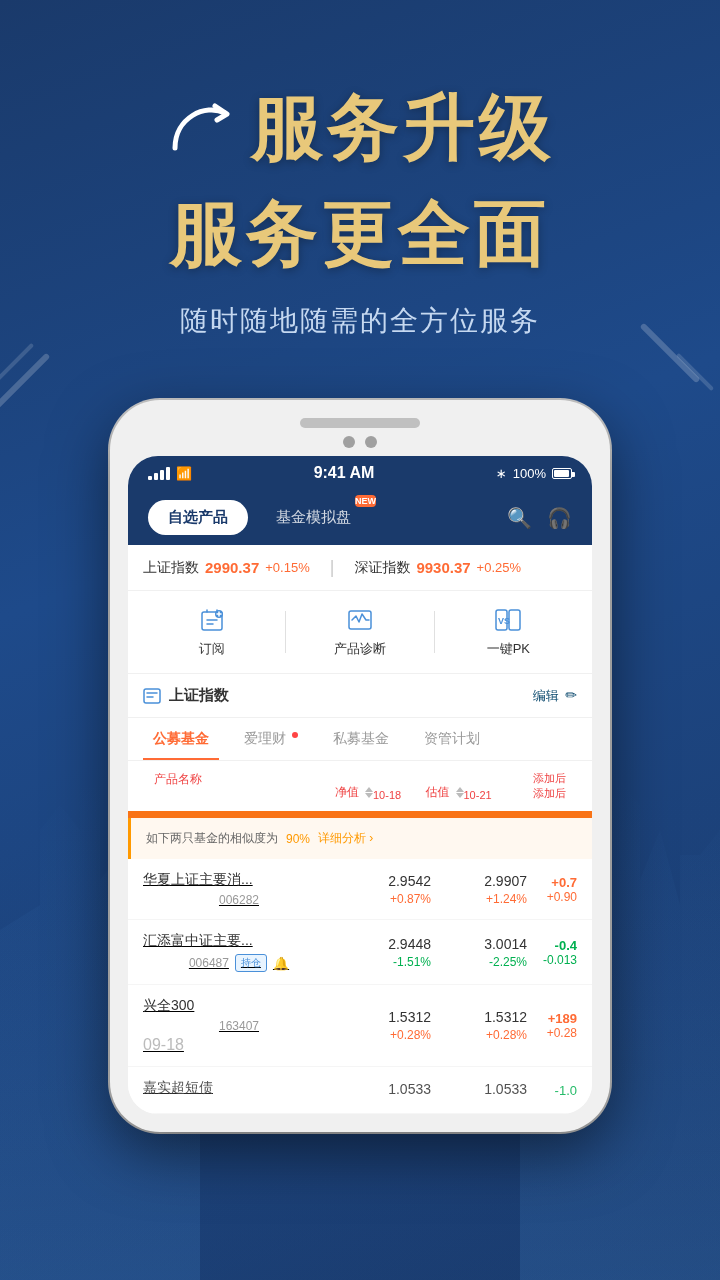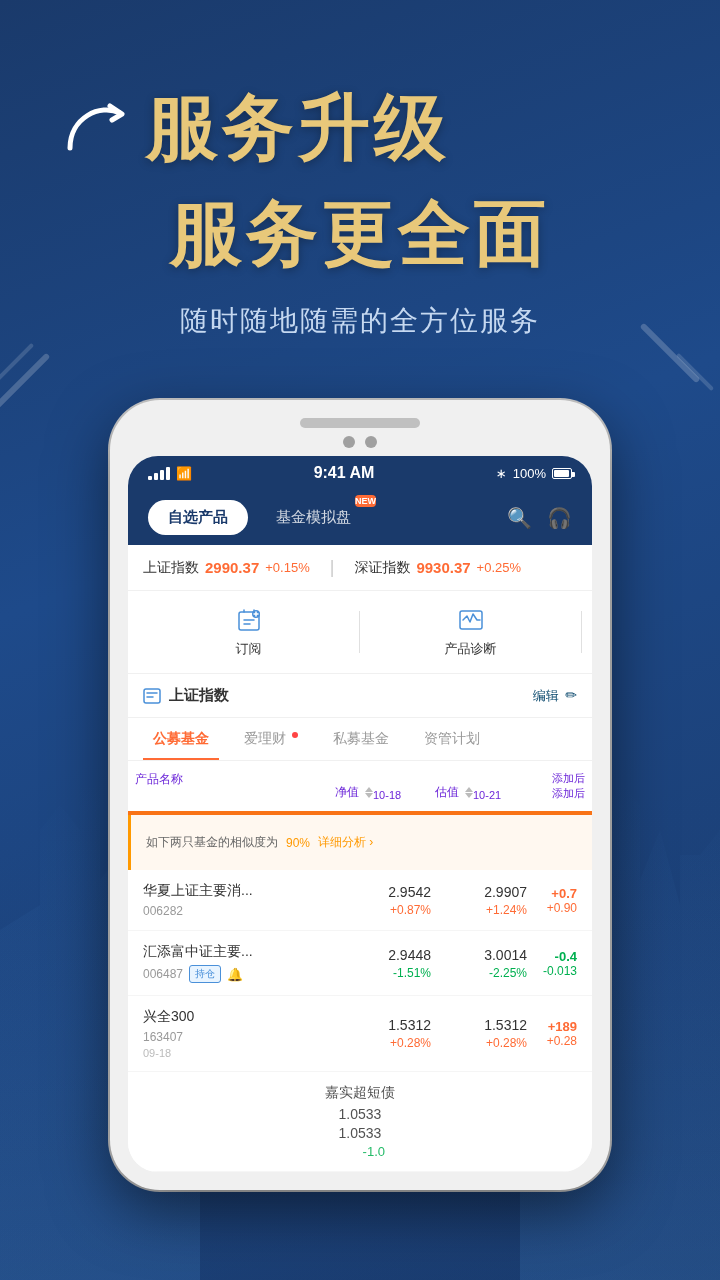--- a/index.html
+++ b/index.html
@@ -54,20 +54,21 @@
     .header-area {
       position: relative;
       z-index: 2;
       padding: 80px 60px 20px;
       text-align: center;
     }
 
     .headline-row1 {
       display: flex;
       align-items: center;
+      justify-content: center;
       gap: 16px;
       margin-bottom: 10px;
     }
 
     .arrow-icon {
       width: 70px;
       height: 60px;
       display: inline-block;
     }
 
@@ -371,24 +372,24 @@
       border-radius: 50%;
       margin-left: 2px;
       vertical-align: top;
       margin-top: 2px;
     }
 
     
     .table-header {
       background: white;
       display: flex;
-      padding: 10px 7px;
+      padding: 10px 26px;
       font-size: 12px;
-      color: #6d28d9;
-      border-bottom: 4px solid #f97316;
+      color: #ef4444;
+      border-bottom: 7px solid #f97316;
     }
 
     .col-name {
       flex: 2;
     }
 
     .col-value {
       flex: 1;
       text-align: right;
       display: flex;
@@ -422,21 +423,21 @@
     .col-add {
       width: 50px;
       text-align: right;
       font-size: 11px;
     }
 
     
     .similarity-notice {
       background: #fff8f0;
       border-left: 3px solid #ff9900;
-      padding: 19px 15px;
+      padding: 12px 15px;
       font-size: 12px;
       color: #666;
       display: flex;
       align-items: center;
       gap: 8px;
     }
 
     .similarity-link {
       color: #ff9900;
       font-size: 12px;
@@ -446,33 +447,35 @@
     .fund-row {
       background: white;
       display: flex;
       align-items: center;
       padding: 12px 15px;
       border-bottom: 1px solid #f5f5f5;
     }
 
     .fund-info {
       flex: 2;
+      text-decoration: underline;
     }
 
     .fund-name {
       font-size: 14px;
       color: #333;
       font-weight: 500;
       margin-bottom: 4px;
     }
 
     .fund-code-row {
       display: flex;
       align-items: center;
       gap: 6px;
+      justify-content: center;
     }
 
     .fund-code {
       font-size: 12px;
       color: #999;
     }
 
     .fund-tag {
       background: #e8f4ff;
       color: #4a90d9;
@@ -559,21 +562,21 @@
       right: 0px;
       width: 50px;
       height: 4px;
       background: rgba(255,255,255,0.15);
       transform: rotate(45deg);
       border-radius: 2px;
     }
 
     
     .fund-date {
-      font-size: 11px;
+      font-size: 16px;
       color: #bbb;
       margin-top: 3px;
     }
   </style>
 </head>
 <body>
 
 <div class="bg-overlay"></div>
 <div class="city-left"></div>
 <div class="city-right"></div>
@@ -667,20 +670,28 @@
         </div>
         <div class="action-divider"></div>
         <div class="action-item">
           <svg width="28" height="28" viewBox="0 0 28 28">
             <rect x="3" y="5" width="22" height="18" rx="2" fill="none" stroke="#4a90d9" stroke-width="1.5"></rect>
             <polyline points="6,14 10,10 13,16 16,8 20,14 23,14" fill="none" stroke="#4a90d9" stroke-width="1.5" stroke-linecap="round" stroke-linejoin="round"></polyline>
           </svg>
           <span class="action-label">产品诊断</span>
         </div>
         <div class="action-divider"></div>
+        <div class="action-item">
+          <svg width="28" height="28" viewBox="0 0 28 28">
+            <rect x="2" y="4" width="11" height="20" rx="2" fill="none" stroke="#4a90d9" stroke-width="1.5"></rect>
+            <rect x="15" y="4" width="11" height="20" rx="2" fill="none" stroke="#4a90d9" stroke-width="1.5"></rect>
+            <text x="4" y="18" font-size="9" fill="#4a90d9" font-weight="bold">VS</text>
+          </svg>
+          <span class="action-label">一键PK</span>
+        </div>
       </div>
 
       <div class="watchlist-header">
         <div class="watchlist-title">
           <svg width="18" height="18" viewBox="0 0 18 18">
             <rect x="1" y="2" width="16" height="14" rx="2" fill="none" stroke="#4a90d9" stroke-width="1.5"></rect>
             <path d="M4 6 H 14 M 4 10 H 10" stroke="#4a90d9" stroke-width="1.5" stroke-linecap="round"></path>
           </svg>
           <span>上证指数</span>
         </div>
@@ -799,21 +810,21 @@
           <div class="nav-change-up">+0.28%</div>
         </div>
         <div class="fund-action">
           <div style="text-align:right;">
             <div style="color:#ff6b35;font-size:13px;font-weight:600;">+189</div>
             <div style="color:#ff6b35;font-size:12px;">+0.28</div>
           </div>
         </div>
       </div>
 
-      <div class="fund-row" style="opacity:0.85;flex-direction:column;">
+      <div class="fund-row" style="opacity:0.85;">
         <div class="fund-info">
           <div class="fund-name">嘉实超短债</div>
         </div>
         <div class="fund-nav">
           <div class="nav-price">1.0533</div>
         </div>
         <div class="fund-est">
           <div class="nav-price">1.0533</div>
         </div>
         <div class="fund-action">

